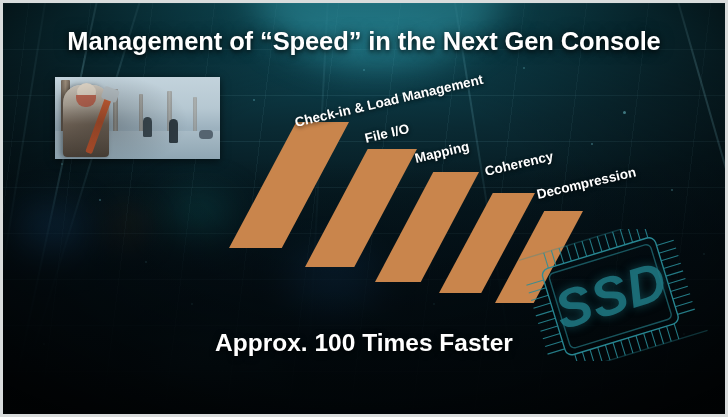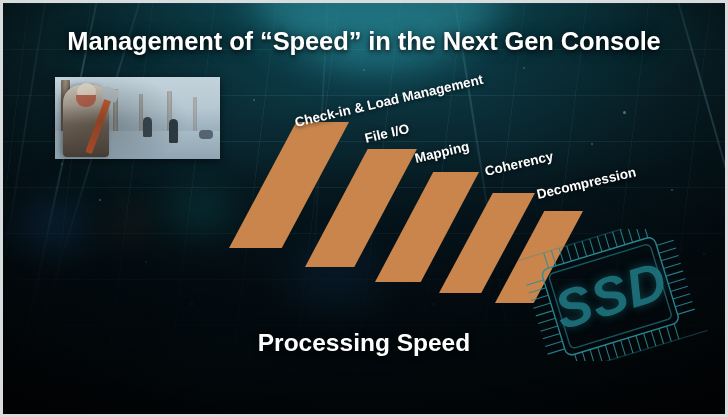--- a/index.html
+++ b/index.html
@@ -224,16 +224,16 @@
           <path d="M54 22 v-16 M62 22 v-16 M70 22 v-16 M78 22 v-16 M86 22 v-16 M94 22 v-16 M102 22 v-16 M110 22 v-16 M118 22 v-16 M126 22 v-16 M134 22 v-16 M142 22 v-16 M150 22 v-16 M158 22 v-16"></path>
           <path d="M54 112 v16 M62 112 v16 M70 112 v16 M78 112 v16 M86 112 v16 M94 112 v16 M102 112 v16 M110 112 v16 M118 112 v16 M126 112 v16 M134 112 v16 M142 112 v16 M150 112 v16 M158 112 v16"></path>
         </g>
         <path d="M28 6 h160 M28 128 h160" opacity=".35"></path>
       </g>
     </svg>
     <div class="ssd-txt">SSD</div>
   </div>
 
   <div class="bottom">
-    <div>Processing Speed</div>
+    <div>Approx. 100 Times Faster</div>
   </div>
 
 </div>
 
 </body></html>

